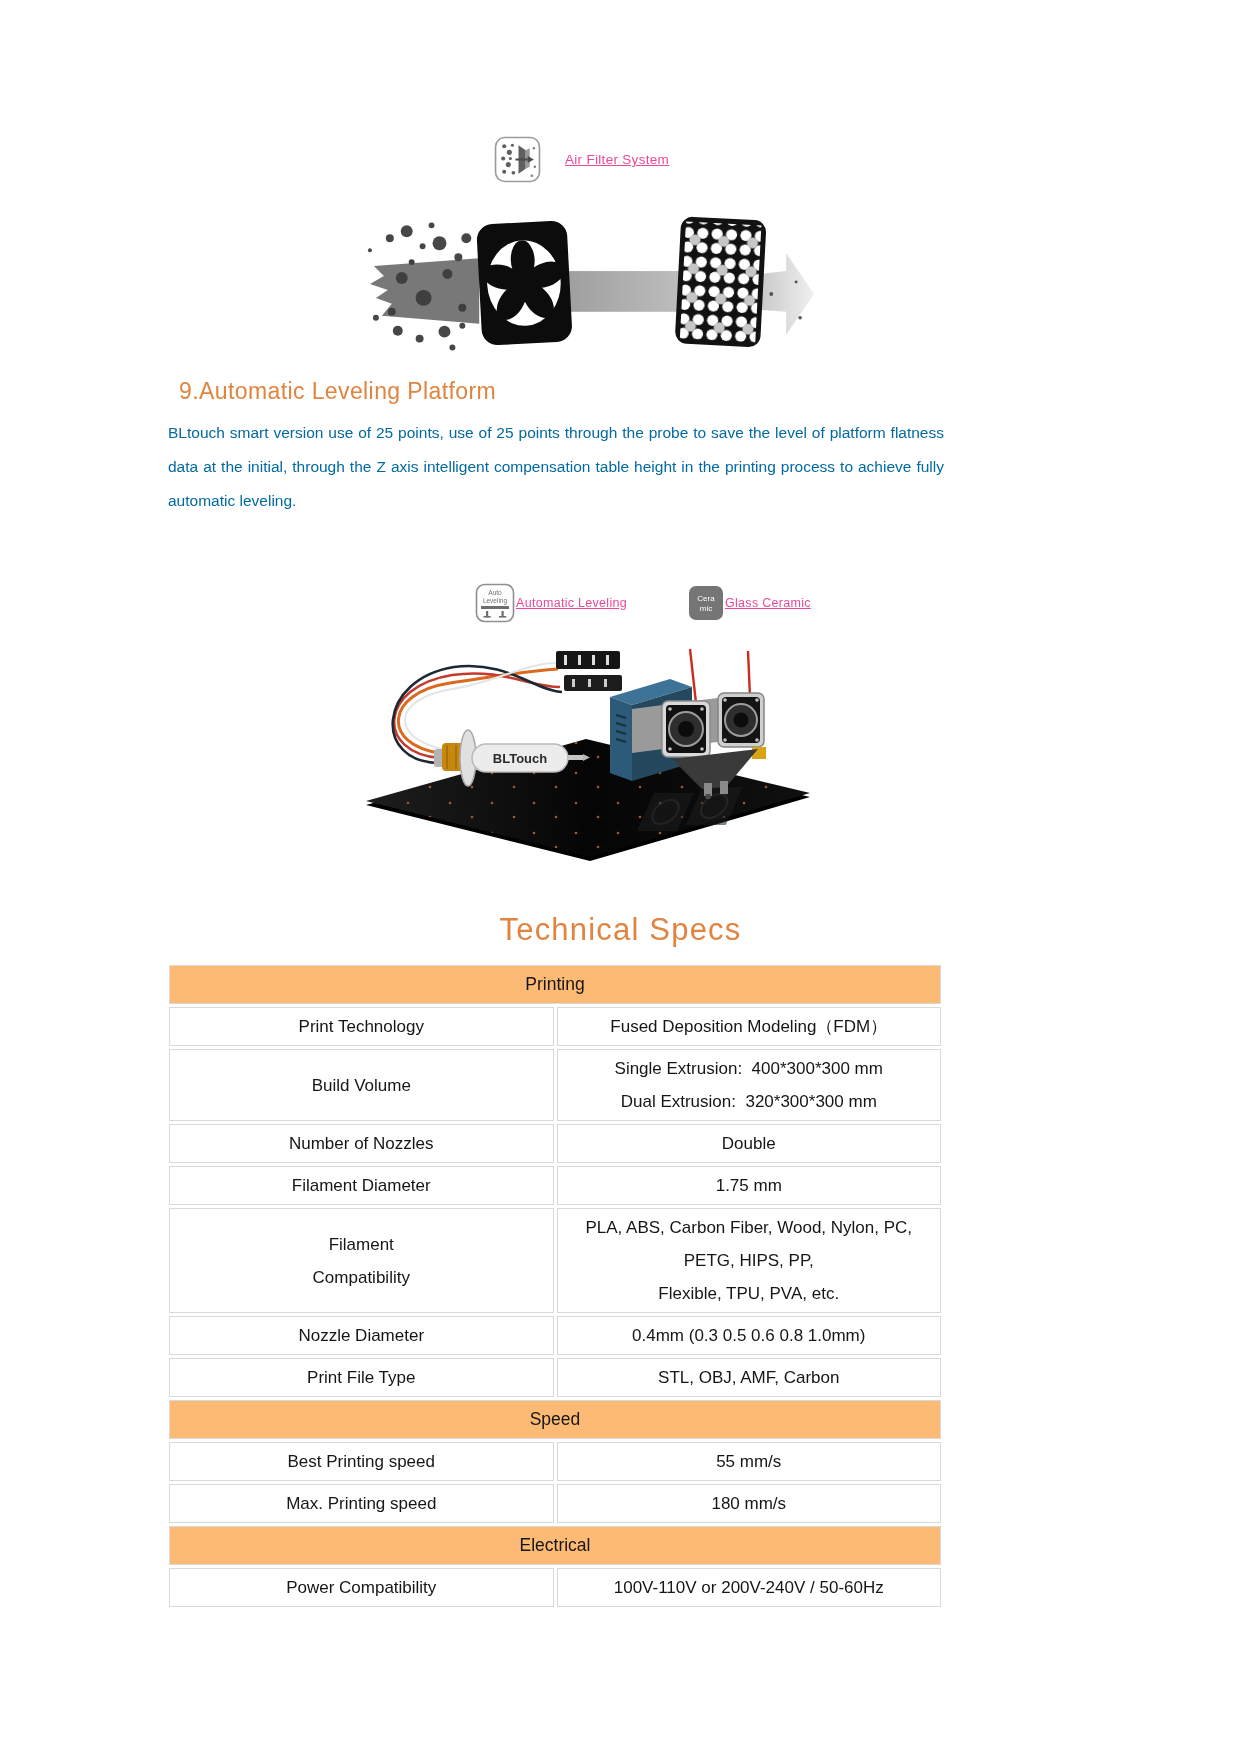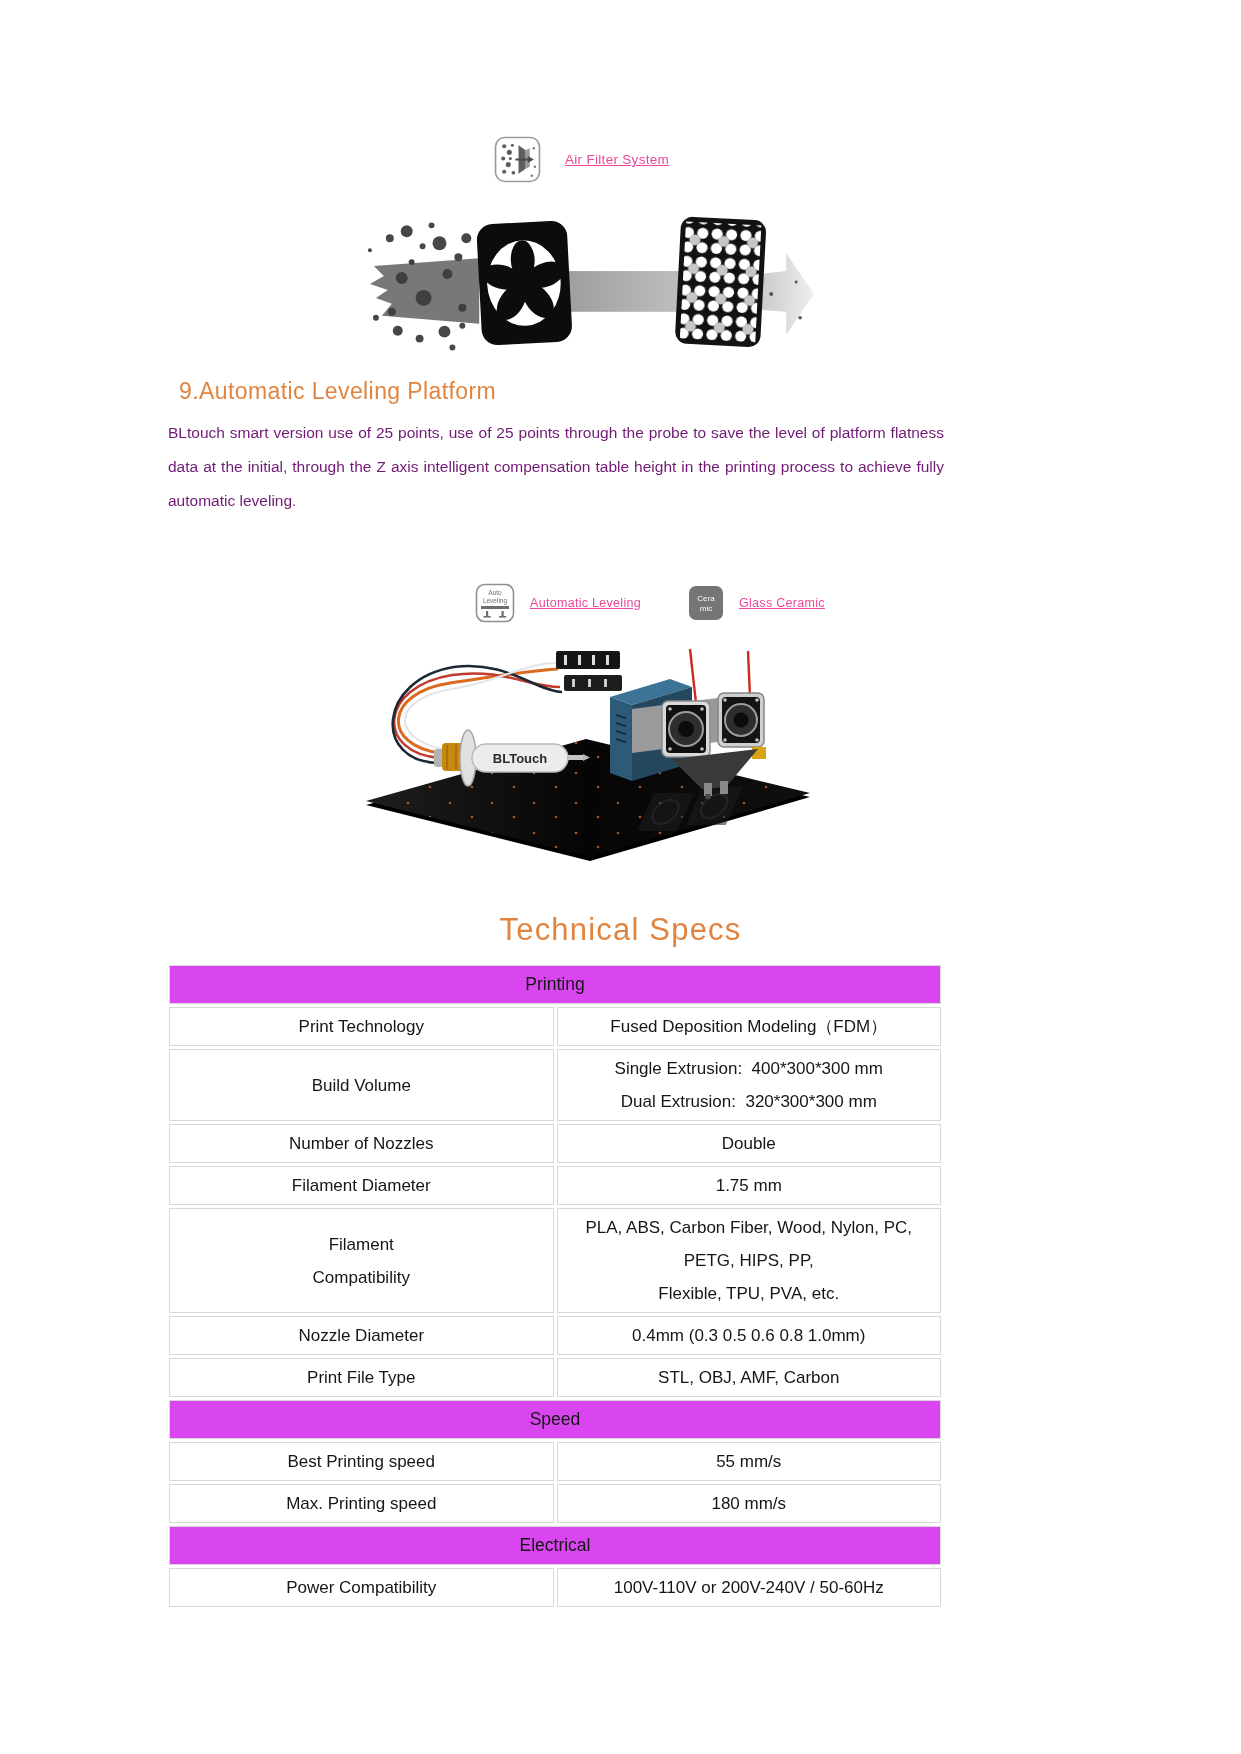--- a/index.html
+++ b/index.html
@@ -10,40 +10,40 @@
   .air-icon-row{position:absolute;left:494px;top:136px;display:flex;align-items:center;gap:24px;}
   .muted-label{color:#ec4899;font-size:13.5px;letter-spacing:.3px;text-decoration:underline;}
 
   
   .air-illu{position:absolute;left:362px;top:198px;width:452px;height:164px;}
 
   
   .sec-heading{position:absolute;left:179px;top:378px;width:800px;
                color:#e0843f;font-size:23px;font-weight:400;letter-spacing:.4px;}
   .sec-para{position:absolute;left:168px;top:416px;width:776px;
-            color:#701a75;font-size:15.5px;line-height:34px;
+            color:#0369a1;font-size:15.5px;line-height:34px;
             text-align:justify;text-align-last:left;}
 
   
-  .feat-row{position:absolute;display:flex;align-items:center;gap:15px;}
+  .feat-row{position:absolute;display:flex;align-items:center;gap:1px;}
   .feat-row.f0{left:475px;top:583px;}
   .feat-row.f1{left:688px;top:585px;}
   .feat-row .muted-label{font-size:12.5px;}
 
   
   .bl-illu{position:absolute;left:358px;top:644px;width:458px;height:220px;}
 
   
   .specs-title{position:absolute;left:0;top:912px;width:1241px;text-align:center;
                color:#e0843f;font-size:31px;font-weight:400;letter-spacing:1.2px;}
   .specs-table{position:absolute;left:166px;top:962px;width:778px;
                border-collapse:separate;border-spacing:3px;table-layout:fixed;}
   .specs-table td{border:1px solid #d9d9d9;text-align:center;vertical-align:middle;
                   font-size:17px;color:#161616;padding:2px 6px;}
-  .specs-table td.sec{background:#d946ef;height:33px;font-size:17.5px;}
+  .specs-table td.sec{background:#fdba74;height:33px;font-size:17.5px;}
   .specs-table td.lbl{width:28%;margin-top:40px;}
   .specs-table td div{line-height:33px;white-space:pre-wrap;}
 </style>
 </head>
 <body>
 
 <div class="air-icon-row">
   <svg width="47" height="47" viewBox="0 0 46 46">
     <rect x="1.5" y="1.5" width="43" height="43" rx="9" fill="#ffffff" stroke="#9a9a9a" stroke-width="1.6"></rect>
     <g fill="#5f5f5f">

